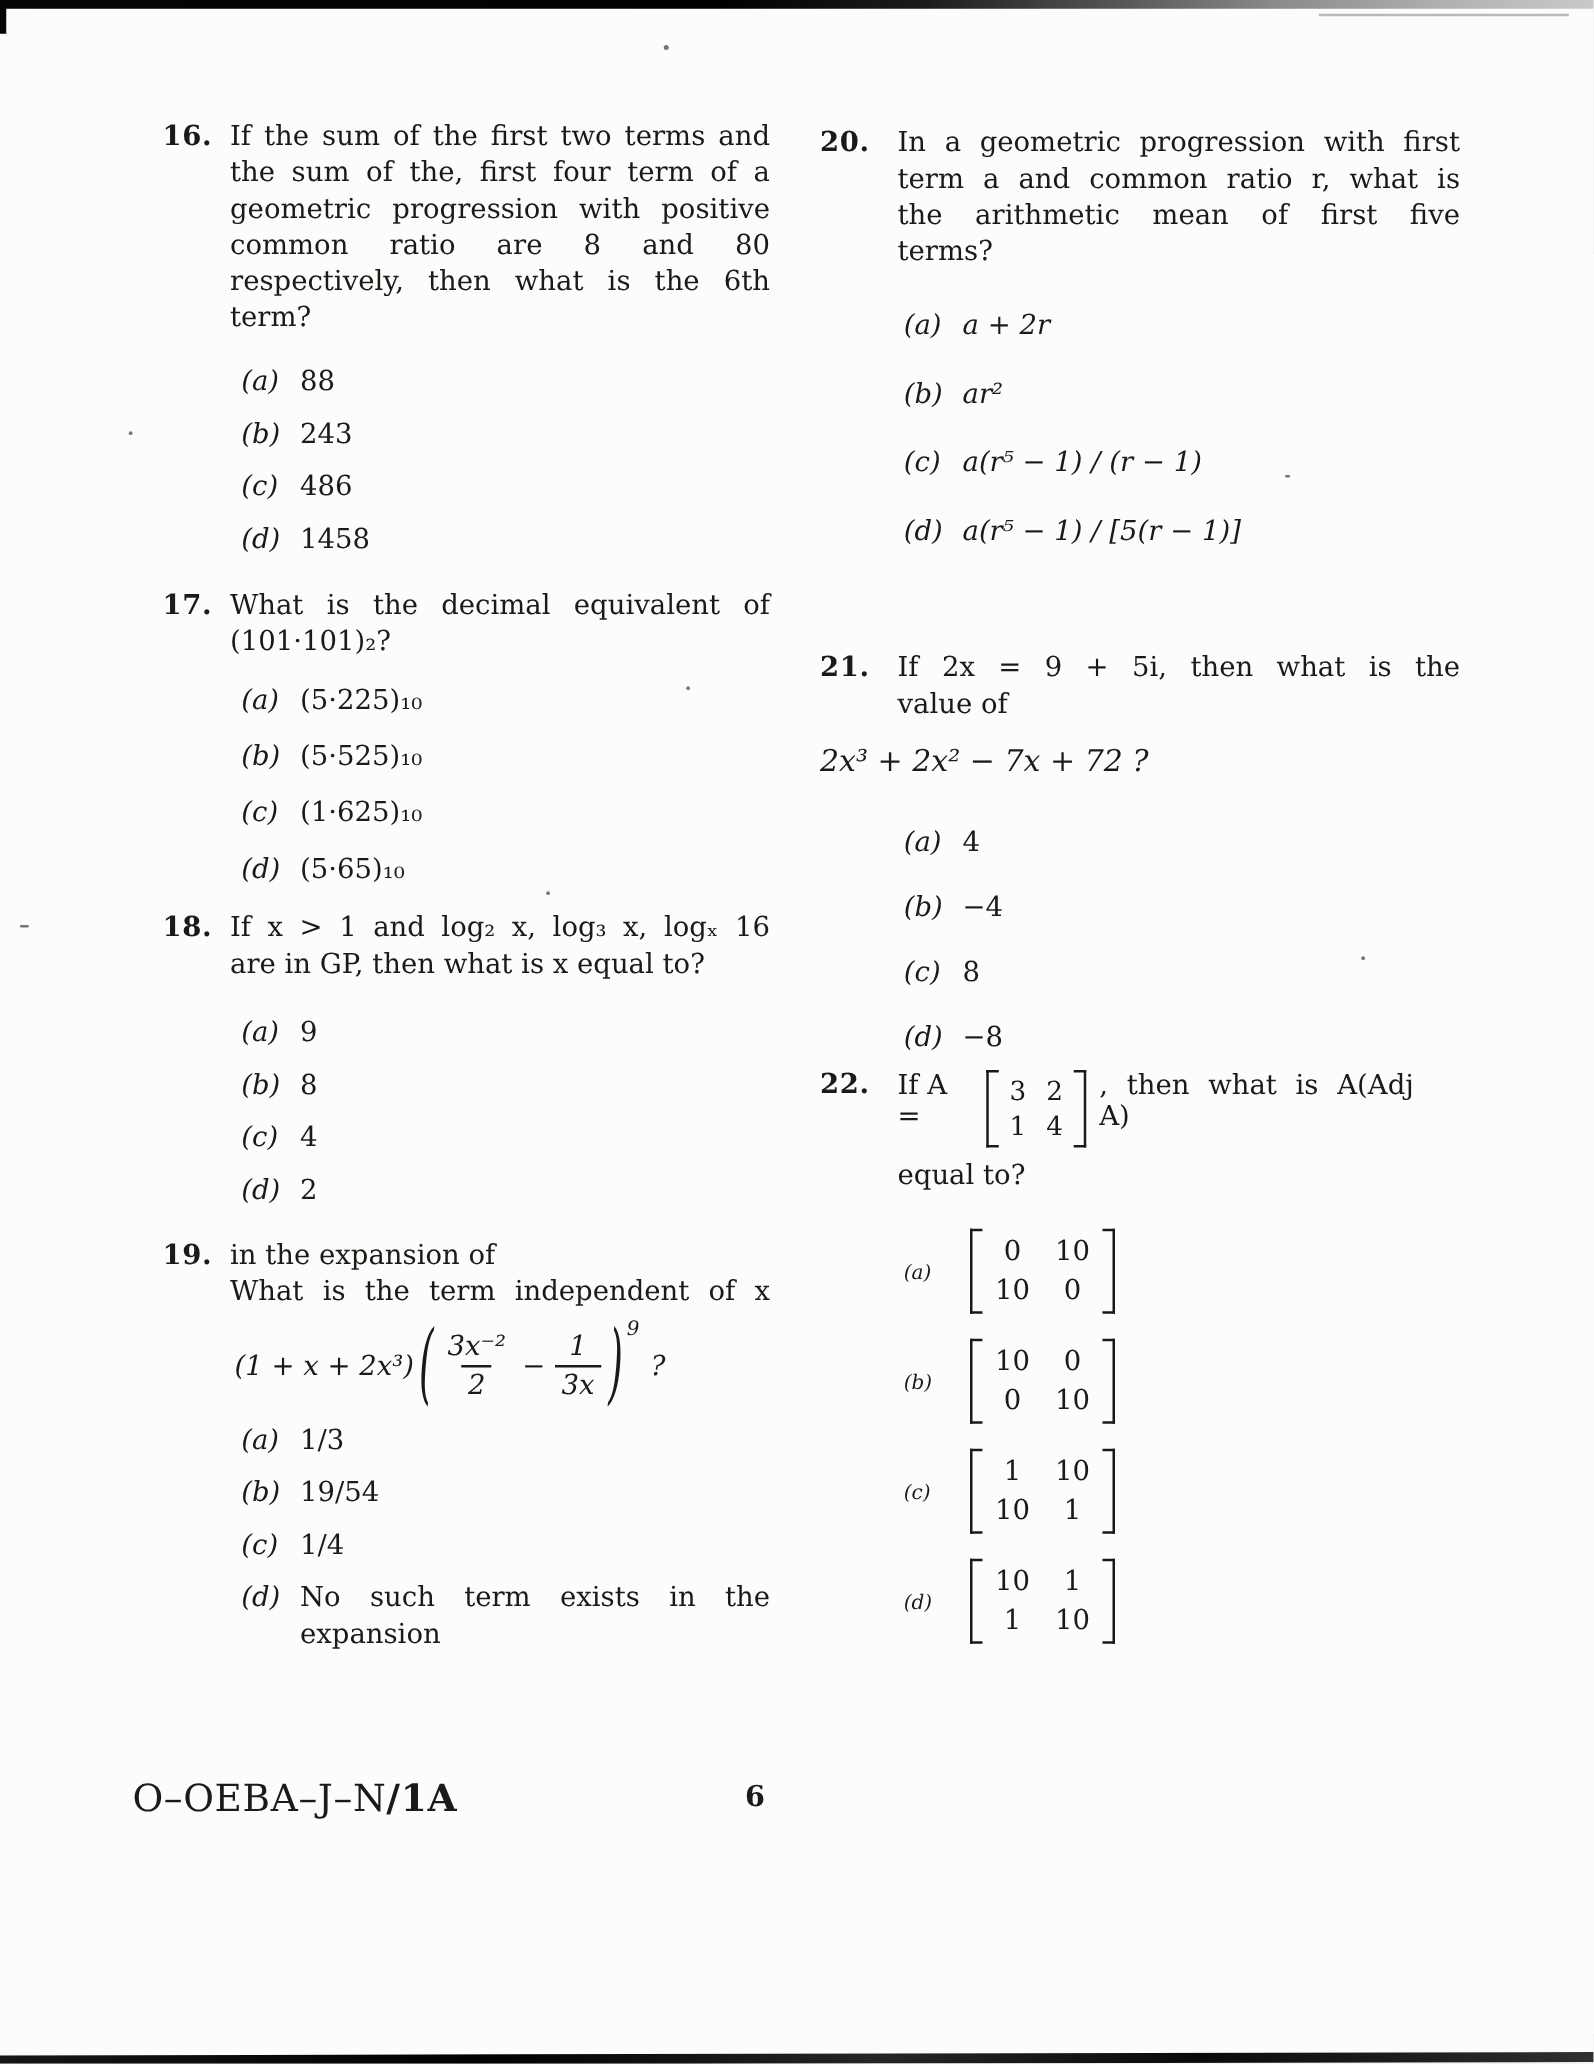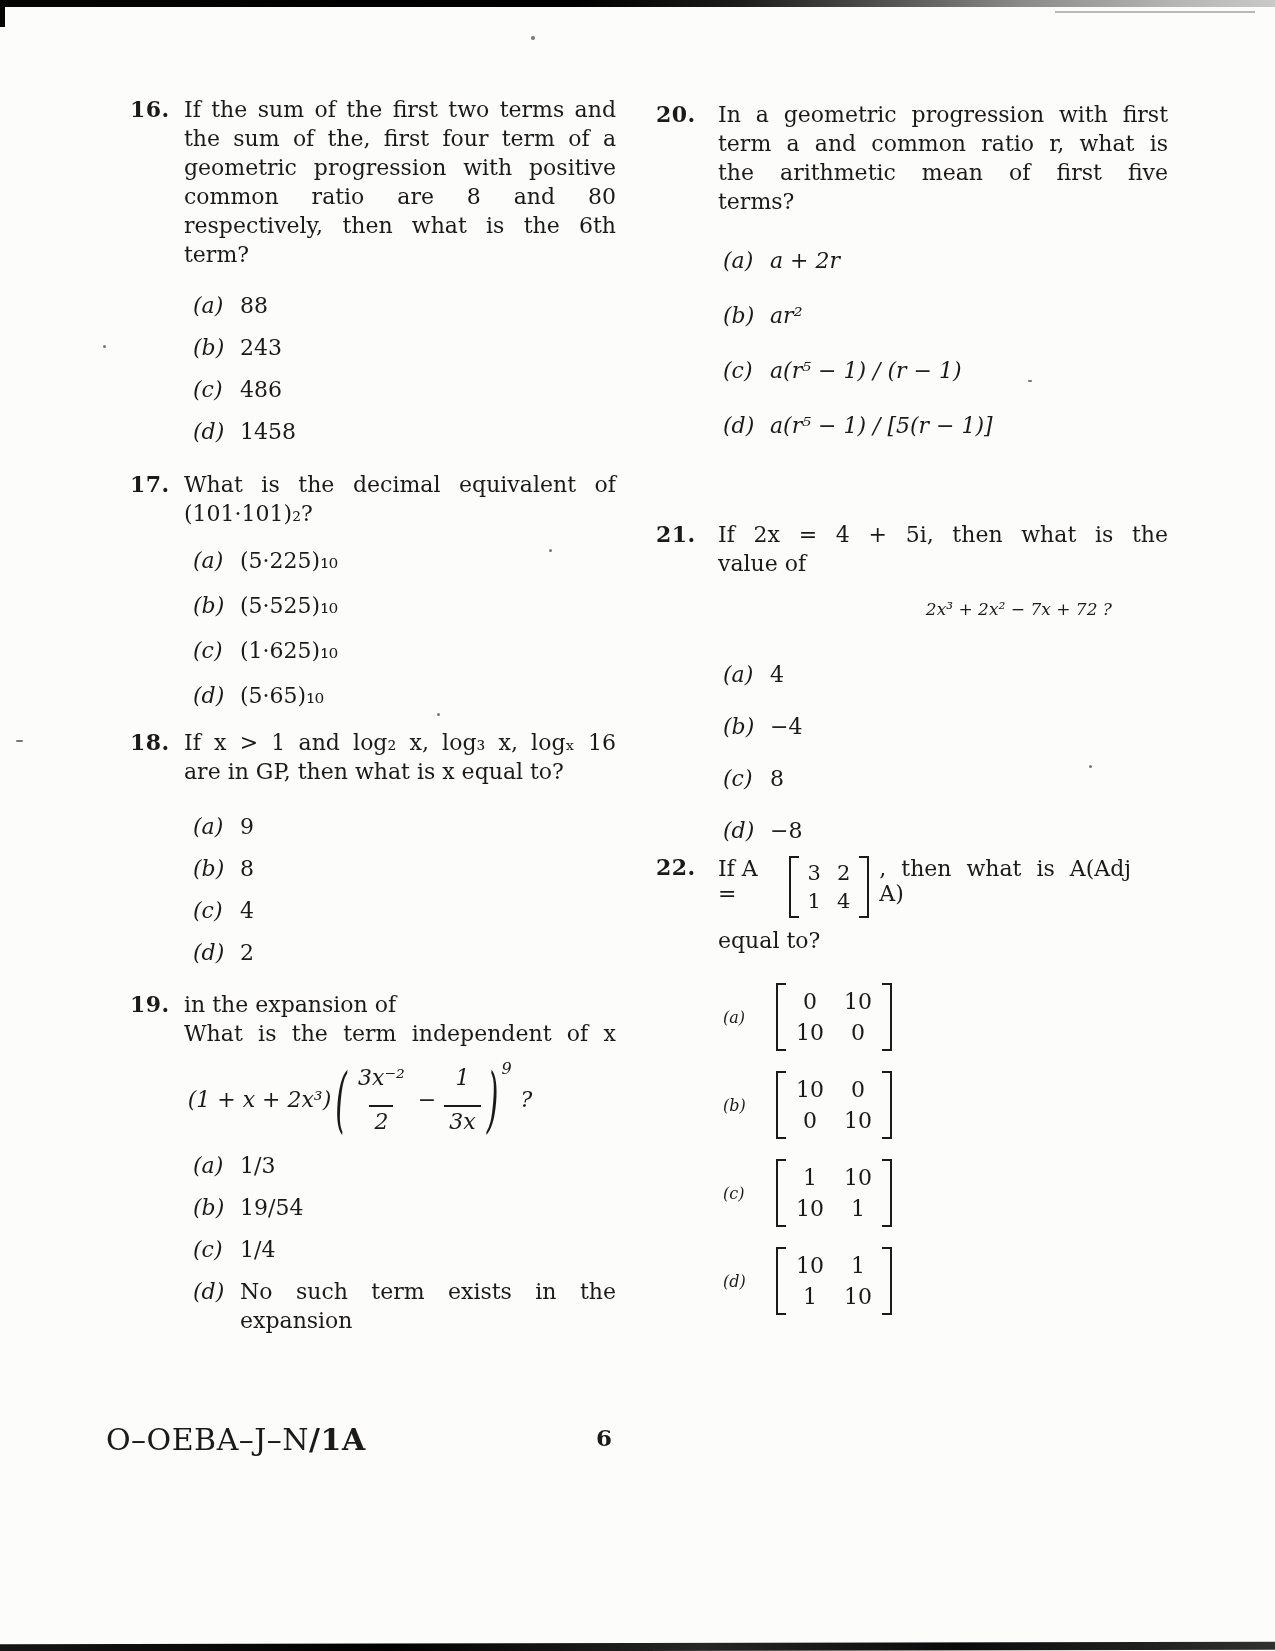--- a/index.html
+++ b/index.html
@@ -51,28 +51,28 @@
   .q19 .opts { margin-top:16px; } .q19 .opt { margin-bottom:13px; }
   .q20 .opts { margin-top:30px; } .q20 .opt { margin-bottom:26px; }
   .q21 .opts { margin-top:36px; } .q21 .opt { margin-bottom:23px; }
 
   
   .bigformula { display:flex; align-items:center; justify-content:center; margin:16px 0 0 -26px; font-size:22px; }
   .fpre { margin-right:3px; }
   .bigp { display:inline-block; font-size:30px; line-height:1; transform:scaleY(2.35); padding:0 1px; font-weight:400; }
   .frac { display:inline-flex; flex-direction:column; align-items:center; margin:0 5px; font-size:22px; line-height:27px; }
   .frac .den { border-top:2px solid #1b1a18; padding:1px 5px 0 5px; }
-  .frac .num { padding:0 5px 14px 5px; }
+  .frac .num { padding:0 5px 1px 5px; }
   .fop { margin:0 3px; }
   .pwrap { position:relative; display:inline-flex; align-items:center; }
   .fexp { position:relative; top:-31px; font-size:16px; margin-left:2px; }
   .fq { margin-left:9px; }
 
   
-  .cformula { text-align:right; font-size:17px; line-height:30px; margin:16px 56px 0 0; }
+  .cformula { text-align:left; font-size:24px; line-height:30px; margin:16px 56px 0 0; }
 
   
   .mat { display:inline-flex; align-items:stretch; margin:0 6px; }
   .mb { width:8px; border:2.5px solid #1b1a18; flex:none; }
   .mb.l { border-right:none; }
   .mb.r { border-left:none; }
   .mcells { display:grid; grid-template-columns:auto auto; column-gap:20px; row-gap:0;
             padding:3px 10px; font-size:22px; line-height:31px; justify-items:center; align-items:center; }
   .mat.small .mcells { font-size:21px; line-height:28px; column-gap:16px; padding:3px 9px; }
 
@@ -270,21 +270,21 @@
         <span class="olabel">(d)</span>
         <span class="oval mathit">a(r⁵ − 1) / [5(r − 1)]</span>
       </div>
     </div>
   </section>
 
   <section class="qblock right q21" style="top:520px">
     <div class="qrow">
       <span class="qnum">21.</span>
       <div class="qbody">
-        <div class="line j">If 2x = 4 + 5i,  then what is the</div>
+        <div class="line j">If 2x = 9 + 5i,  then what is the</div>
         <div class="line">value of</div>
       </div>
     </div>
     <div class="cformula mathit">2x³ + 2x² − 7x + 72 ?</div>
     <div class="opts">
       <div class="opt">
         <span class="olabel">(a)</span>
         <span class="oval">4</span>
       </div>
       <div class="opt">

